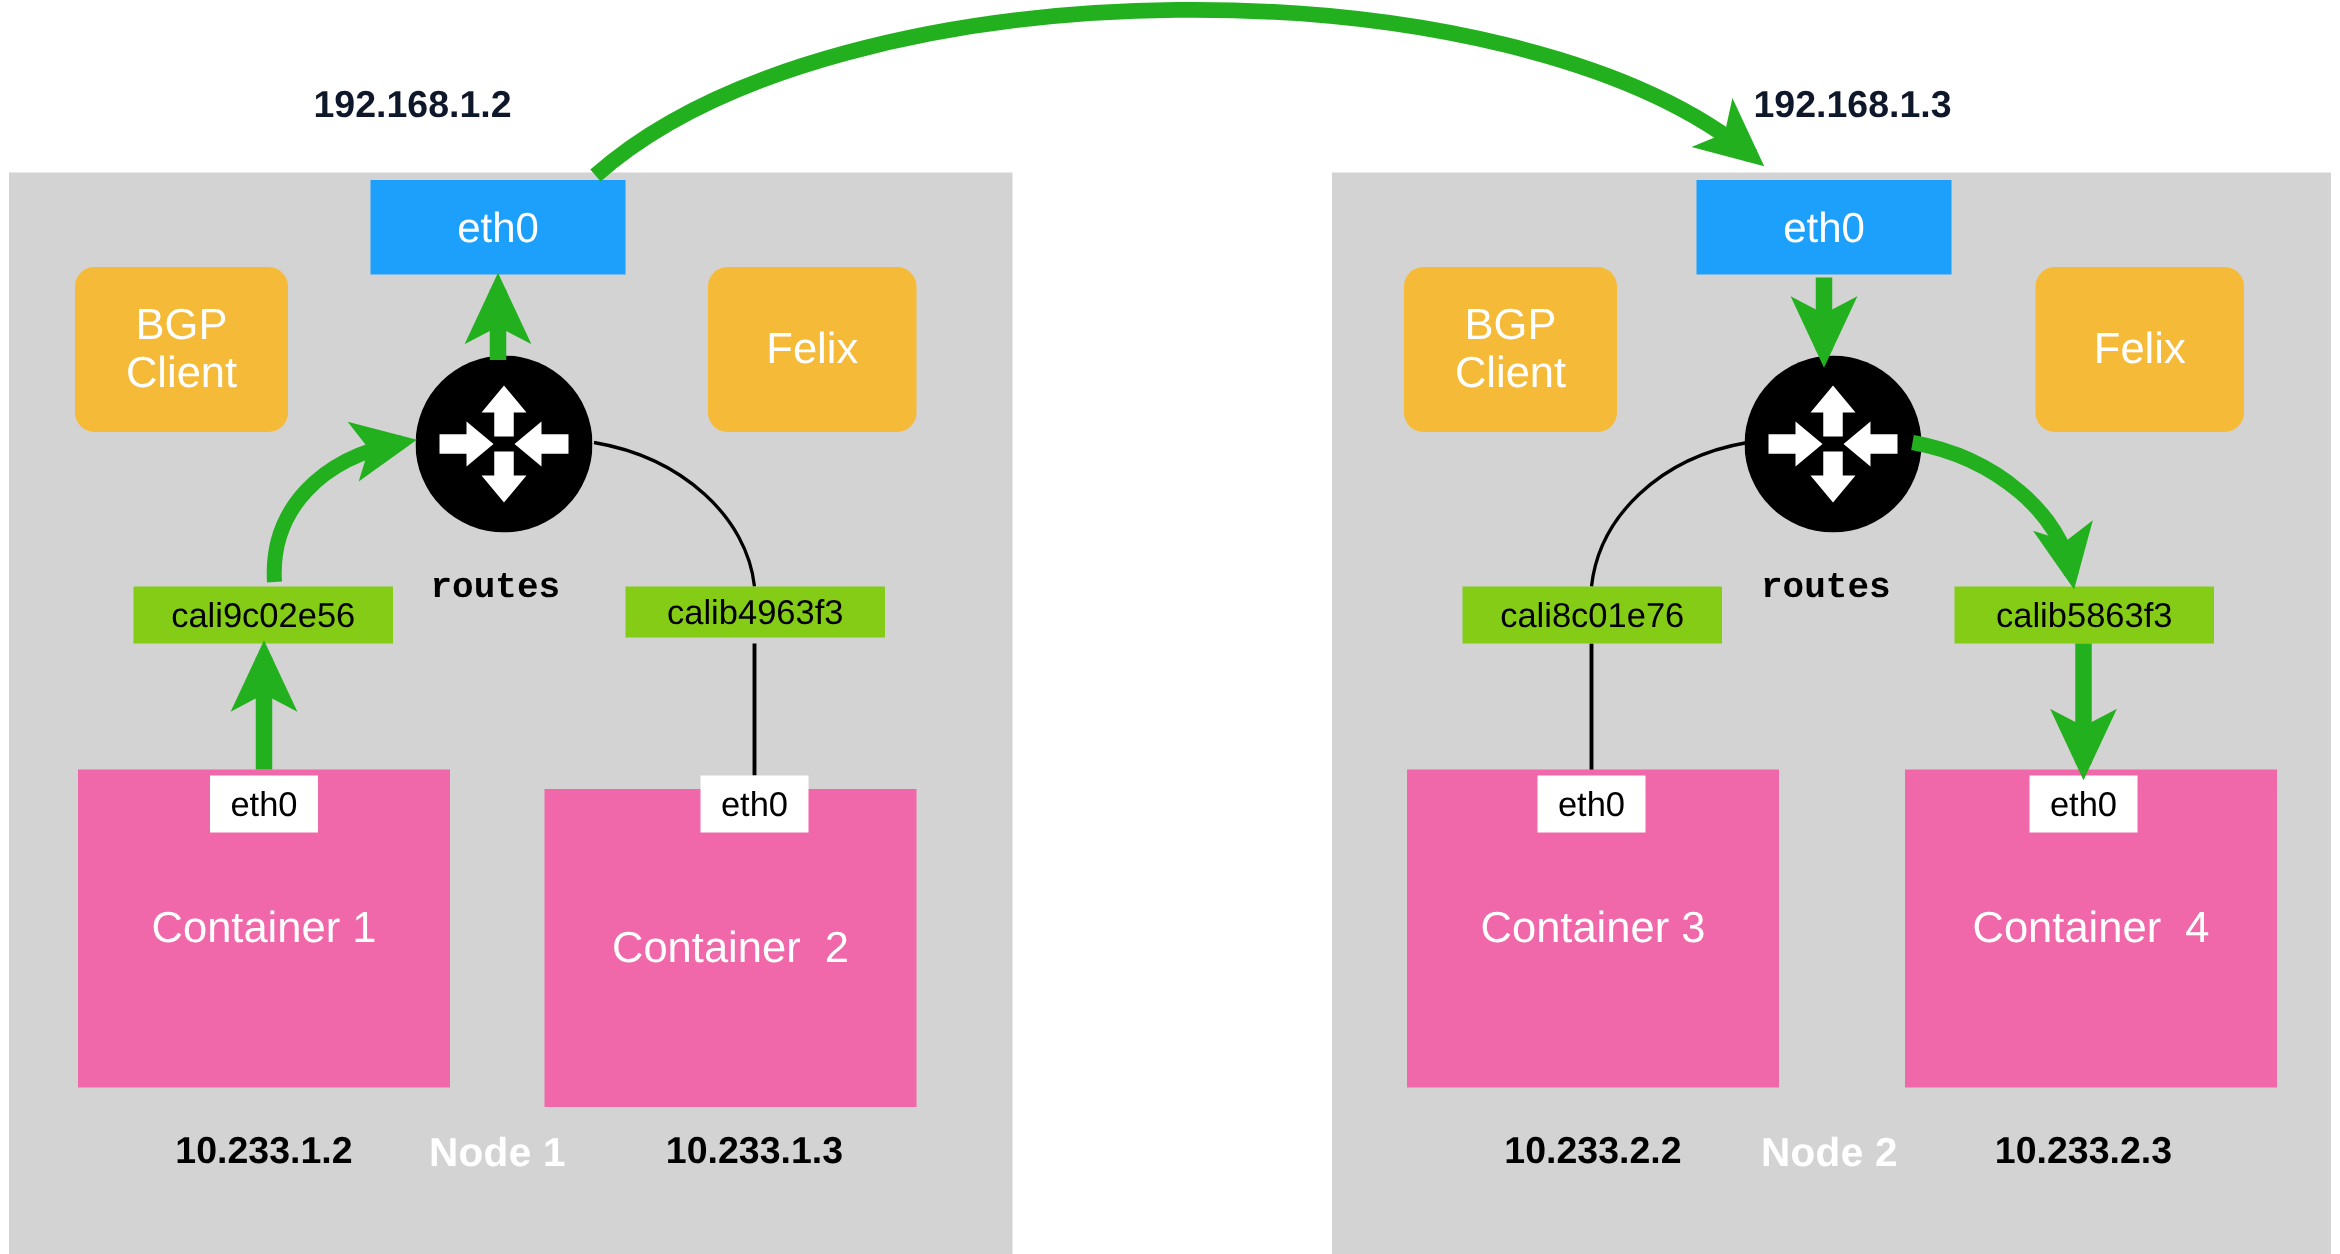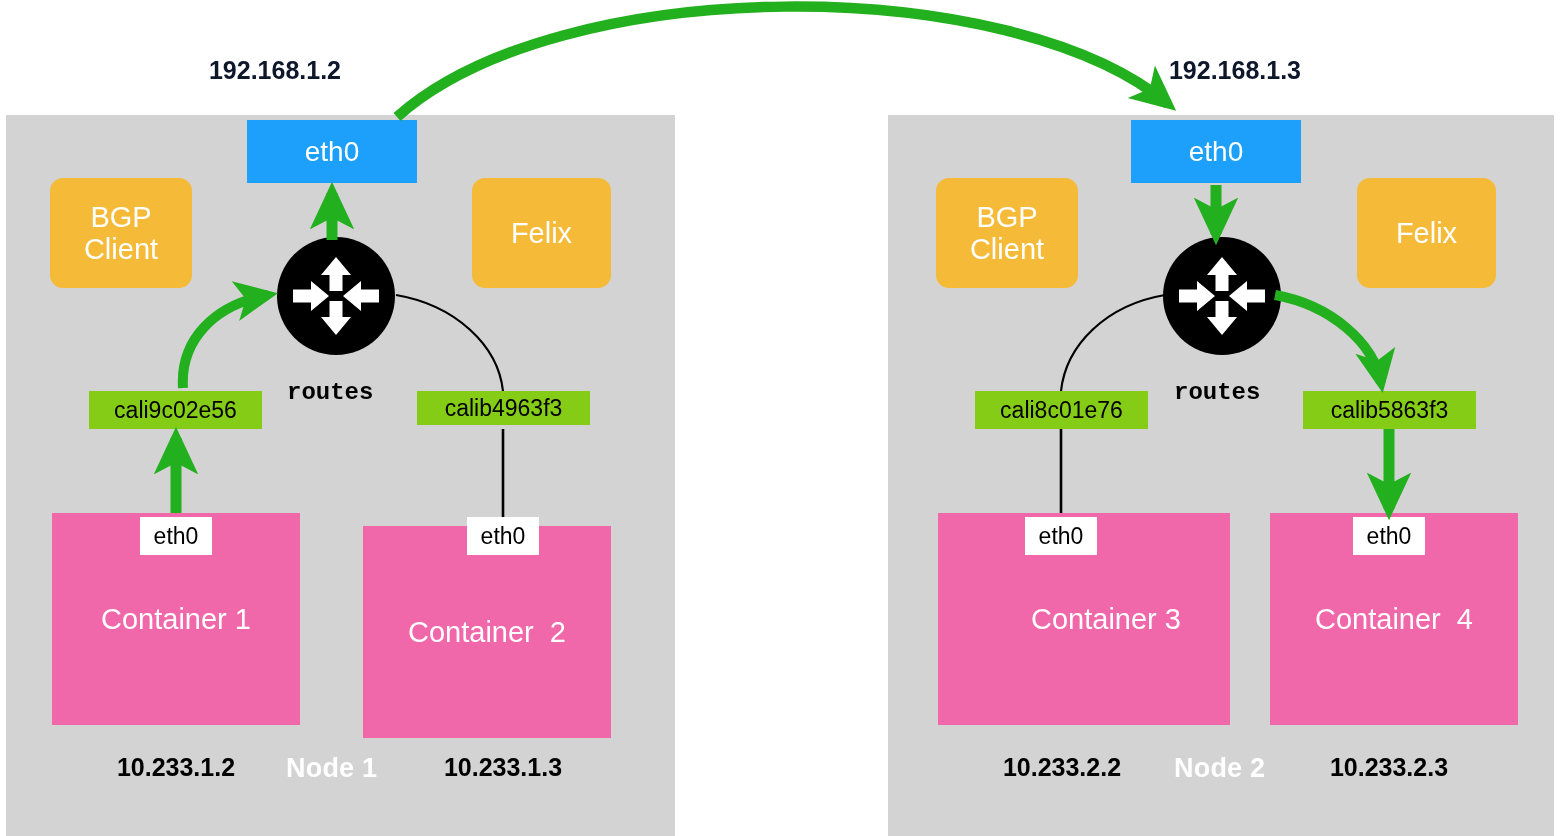--- a/index.html
+++ b/index.html
@@ -209,21 +209,21 @@
       <path d="M59 98 L44 80 L52.5 80 L52.5 64 L65.5 64 L65.5 80 L74 80 Z" fill="#ffffff"></path>
       <path d="M52 59 L34 74 L34 65.5 L16 65.5 L16 52.5 L34 52.5 L34 44 Z" fill="#ffffff"></path>
       <path d="M66 59 L84 44 L84 52.5 L102 52.5 L102 65.5 L84 65.5 L84 74 Z" fill="#ffffff"></path>
     </svg>
   </div>
   <div class="routes-label" style="left:1174px; top:379px;">routes</div>
 
   <div class="veth-label" style="left:975px; top:391px; width:173px; height:38px;">cali8c01e76</div>
   <div class="veth-label" style="left:1303px; top:391px; width:173px; height:38px;">calib5863f3</div>
 
-  <div class="container-box" style="left:938px; top:513px; width:248px; height:212px;padding-left:44px;">Container 3</div>
+  <div class="container-box" style="left:938px; top:513px; width:248px; height:212px;">Container 3</div>
   <div class="container-box" style="left:1270px; top:513px; width:248px; height:212px;">Container  4</div>
 
   <div class="eth-ctr" style="left:1025px; top:517px; width:72px; height:38px;">eth0</div>
   <div class="eth-ctr" style="left:1353px; top:517px; width:72px; height:38px;">eth0</div>
 
   <div class="ip-bottom" style="left:937px; top:753px; width:250px;">10.233.2.2</div>
   <div class="ip-bottom" style="left:1264px; top:753px; width:250px;">10.233.2.3</div>
   <div class="node-name" style="left:1174px; top:753px;text-align:right;">Node 2</div>
 
   <svg class="overlay" viewBox="0 0 1560 836">

